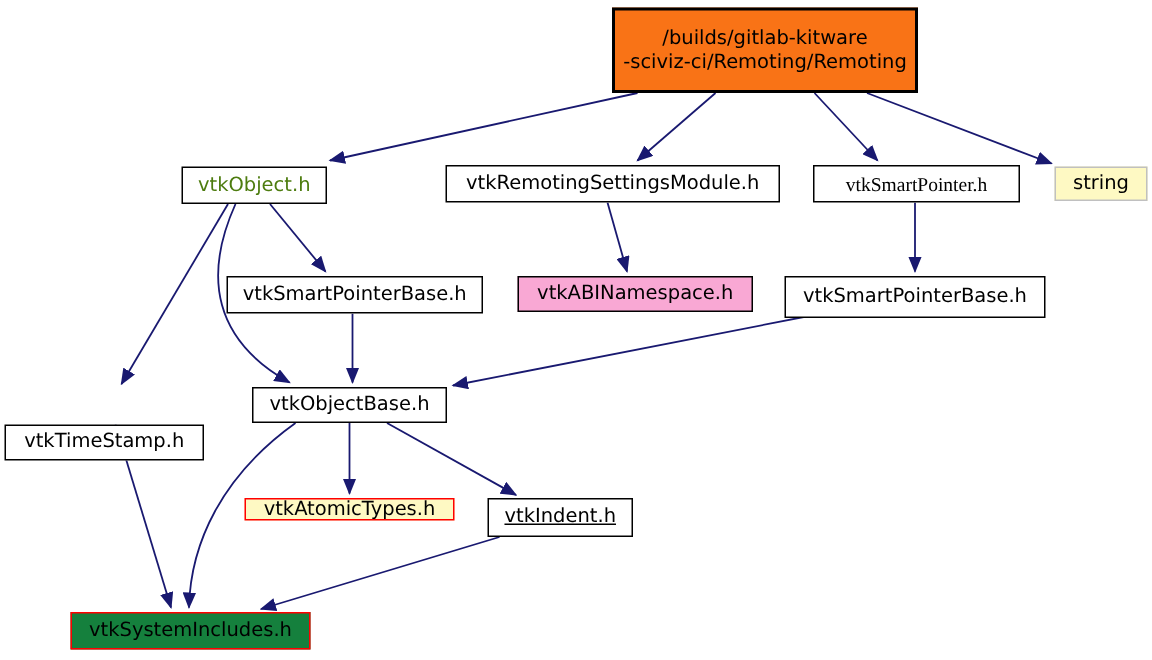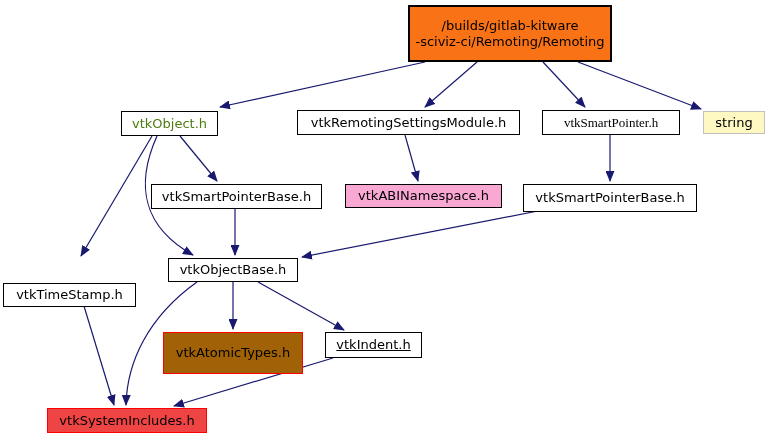--- a/index.html
+++ b/index.html
@@ -91,23 +91,23 @@
       </div>
       <div class="node" style="left: 523px; top: 184px; width: 174px; height: 28px; background: rgb(255, 255, 255); border: 1px solid rgb(0, 0, 0); color: rgb(0, 0, 0);">
         <span class="line">vtkSmartPointerBase.h</span>
       </div>
       <div class="node" style="left: 3px; top: 259px; width: 133px; height: 24px; background: rgb(255, 255, 255); border: 1px solid rgb(0, 0, 0); color: rgb(0, 0, 0); margin-top: 24px;">
         <span class="line">vtkTimeStamp.h</span>
       </div>
       <div class="node" style="left: 168px; top: 258px; width: 130px; height: 24px; background: rgb(255, 255, 255); border: 1px solid rgb(0, 0, 0); color: rgb(0, 0, 0); text-align: right;">
         <span class="line">vtkObjectBase.h</span>
       </div>
-      <div class="node" style="left: 163px; top: 332px; width: 140px; height: 42px; background: #a16207; border: 1px solid rgb(255, 0, 0); color: rgb(0, 0, 0); text-align: right;">
+      <div class="node" style="left: 163px; top: 332px; width: 140px; height: 15px; background: #fef9c3; border: 1px solid rgb(255, 0, 0); color: rgb(0, 0, 0); text-align: right;">
         <span class="line">vtkAtomicTypes.h</span>
       </div>
       <div class="node" style="left: 325px; top: 332px; width: 97px; height: 26px; background: rgb(255, 255, 255); border: 1px solid rgb(0, 0, 0); color: rgb(0, 0, 0); text-decoration: underline;">
         <span class="line">vtkIndent.h</span>
       </div>
-      <div class="node" style="left: 47px; top: 408px; width: 160px; height: 25px; background: #ef4444; border: 1px solid rgb(255, 0, 0); color: rgb(0, 0, 0);">
+      <div class="node" style="left: 47px; top: 408px; width: 160px; height: 25px; background: #15803d; border: 1px solid rgb(255, 0, 0); color: rgb(0, 0, 0);">
         <span class="line">vtkSystemIncludes.h</span>
       </div>
     </div>
 </div>
 
 </body></html>

